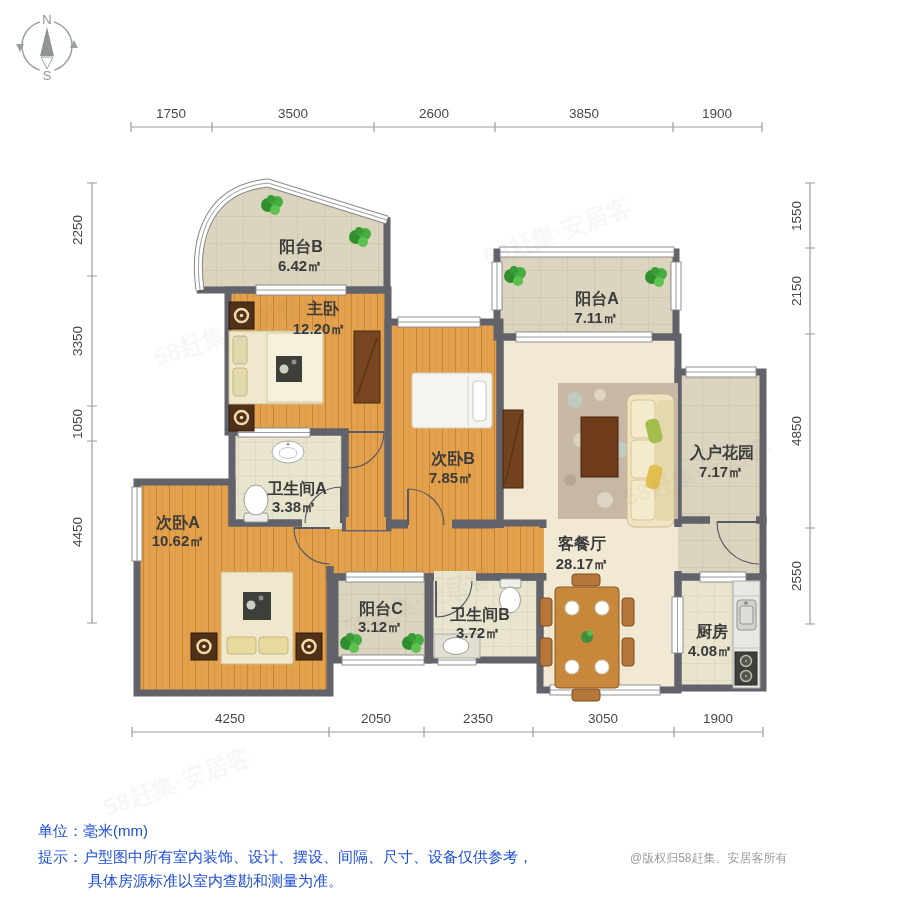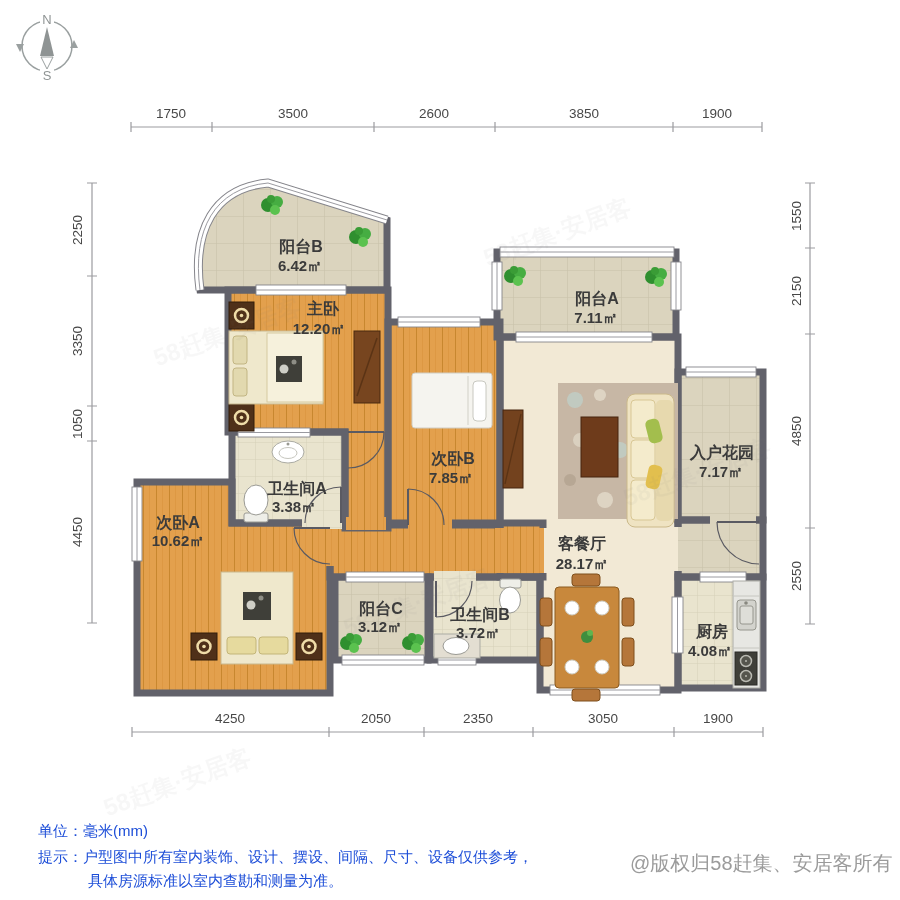--- a/index.html
+++ b/index.html
@@ -1,20 +1,20 @@
 <!DOCTYPE html>
 <html><head>
 <meta charset="utf-8">
 <style>
   html,body{margin:0;padding:0;background:#fff;}
   .stage{position:relative;width:900px;height:900px;background:#ffffff;overflow:hidden;
          font-family:"Liberation Sans", sans-serif;}
   .stage svg{position:absolute;left:0;top:0;}
   .note{position:absolute;font-size:15px;color:#1d4ed8;white-space:nowrap;}
-  .note.gray{color:#9b9b9b;font-size:20px;}
+  .note.gray{color:#9b9b9b;font-size:12px;}
   svg text{font-family:"Liberation Sans", sans-serif;}
   .room-name{font-size:16px;font-weight:bold;fill:#3b3b3b;}
   .room-area{font-size:15px;font-weight:bold;fill:#3b3b3b;}
   .dim{font-size:13.5px;fill:#474747;}
   .wm{font-size:24px;fill:#7a7a7a;opacity:0.055;font-weight:bold;}
 </style>
 </head>
 <body>
 
 <div class="stage">

